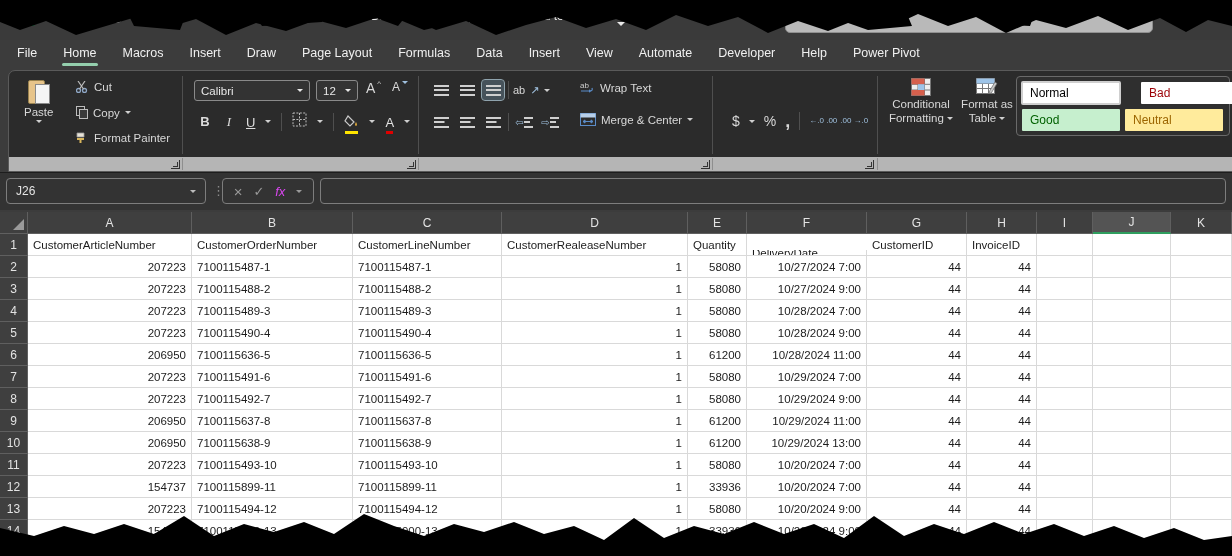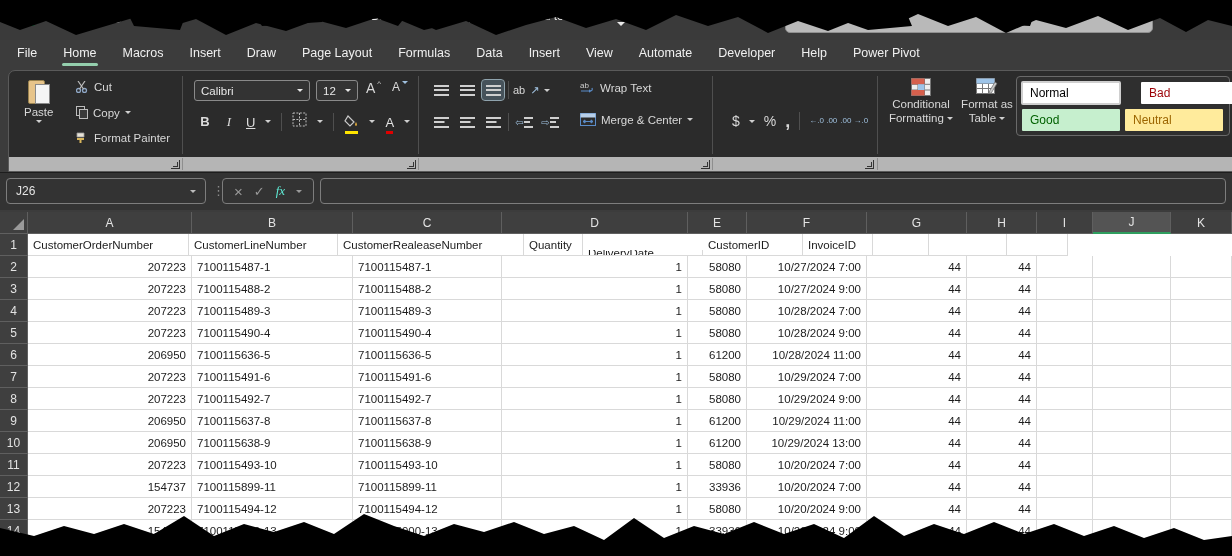--- a/index.html
+++ b/index.html
@@ -52,21 +52,21 @@
   .icbox{display:flex;align-items:center;justify-content:center;width:22px;height:20px;border-radius:3px;}
   .icbox.active{background:#46525a;outline:1px solid #8fa3ad;}
   .chip{width:98px;height:22px;font-size:12px;display:flex;align-items:center;padding-left:8px;box-sizing:border-box;border-radius:1px;cursor:default;}
   .chip.selected{outline:2px solid #cfcfcf;outline-offset:-1px;}
   .gallery{position:absolute;left:1016px;top:8px;width:214px;height:60px;background:#2f2f2f;border:1px solid #6a6a6a;border-radius:4px;display:grid;grid-template-columns:1fr 1fr;gap:5px;padding:5px;box-sizing:border-box;}
   
   .fbar{position:absolute;left:0;top:172px;width:1232px;height:38px;background:#333;border-top:1px solid #1d1d1d;box-sizing:border-box;}
   .namebox{position:absolute;left:6px;top:5px;width:200px;height:26px;border:1px solid #7d7d7d;border-radius:4px;display:flex;align-items:center;justify-content:space-between;padding:0 9px;box-sizing:border-box;color:#e3e3e3;font-size:12px;}
   .fdots{position:absolute;left:212px;top:10px;color:#8a8a8a;font-size:13px;}
   .fxbox{position:absolute;left:222px;top:5px;width:92px;height:26px;border:1px solid #7d7d7d;border-radius:4px;display:flex;align-items:center;justify-content:space-evenly;color:#9a9a9a;font-size:13px;box-sizing:border-box;}
-  .fxbox .fx{font-style:italic;font-family:Liberation Serif, serif;color:#5eead4;}
+  .fxbox .fx{font-style:italic;font-family:Liberation Sans, sans-serif;color:#d946ef;}
   .finput{position:absolute;left:320px;top:5px;width:906px;height:26px;border:1px solid #7d7d7d;border-radius:4px;box-sizing:border-box;color:#e3e3e3;font-size:12px;padding:0 8px;display:flex;align-items:center;}
   
   .sheet{position:absolute;left:0;top:212px;width:1232px;background:#fff;}
   .hrow{display:flex;height:22px;background:#3f3f3f;}
   .corner{position:relative;background:#3f3f3f;border-right:1px solid #5f5f5f;border-bottom:1px solid #606060;box-sizing:border-box;}
   .corner::after{content:"";position:absolute;right:3px;bottom:3px;width:0;height:0;border-left:11px solid transparent;border-bottom:11px solid #9a9a9a;}
   .hcell{display:flex;align-items:center;justify-content:center;color:#e3e3e3;font-size:12px;border-right:1px solid #5f5f5f;border-bottom:1px solid #606060;box-sizing:border-box;background:#3f3f3f;}
   .hcell.sel{background:#545454;border-bottom:2px solid #2f9e5f;}
   .grow{display:flex;height:22px;}
   .rh{display:flex;align-items:center;justify-content:center;color:#e3e3e3;font-size:12px;background:#3f3f3f;border-right:1px solid #606060;border-bottom:1px solid #5f5f5f;box-sizing:border-box;}
@@ -322,20 +322,21 @@
       <div class="hcell" style="width: 59px;">E</div>
       <div class="hcell" style="width: 120px;">F</div>
       <div class="hcell" style="width: 100px;">G</div>
       <div class="hcell" style="width: 70px;">H</div>
       <div class="hcell" style="width: 56px;">I</div>
       <div class="hcell sel" style="width: 78px;">J</div>
       <div class="hcell" style="width: 61px;">K</div>
     </div>
     <div class="grow">
       <div class="rh" style="width: 28px;">1</div>
+      <div class="cell" style="width: 164px;">CustomerArticleNumber</div>
       <div class="cell" style="width: 161px;">CustomerOrderNumber</div>
       <div class="cell" style="width: 149px;">CustomerLineNumber</div>
       <div class="cell" style="width: 186px;">CustomerRealeaseNumber</div>
       <div class="cell" style="width: 59px;">Quantity</div>
       <div class="cell" style="width: 120px; margin-top: 16px;">DeliveryDate</div>
       <div class="cell" style="width: 100px;">CustomerID</div>
       <div class="cell" style="width: 70px;">InvoiceID</div>
       <div class="cell" style="width: 56px;"></div>
       <div class="cell" style="width: 78px;"></div>
       <div class="cell" style="width: 61px;"></div>

